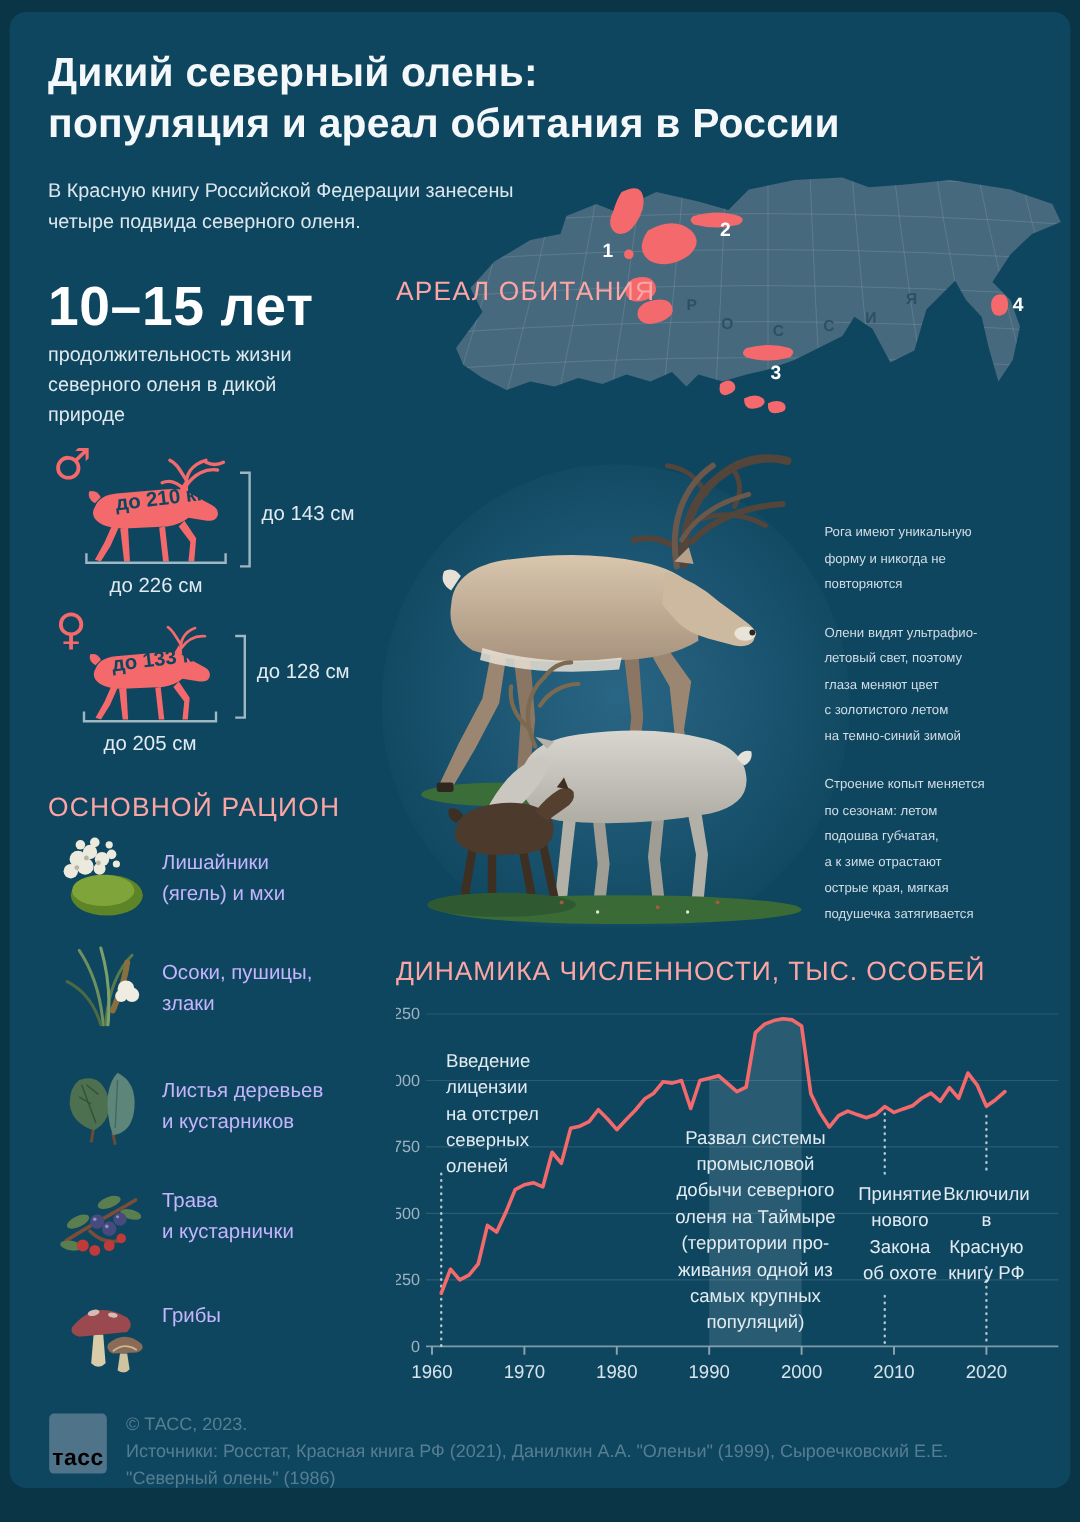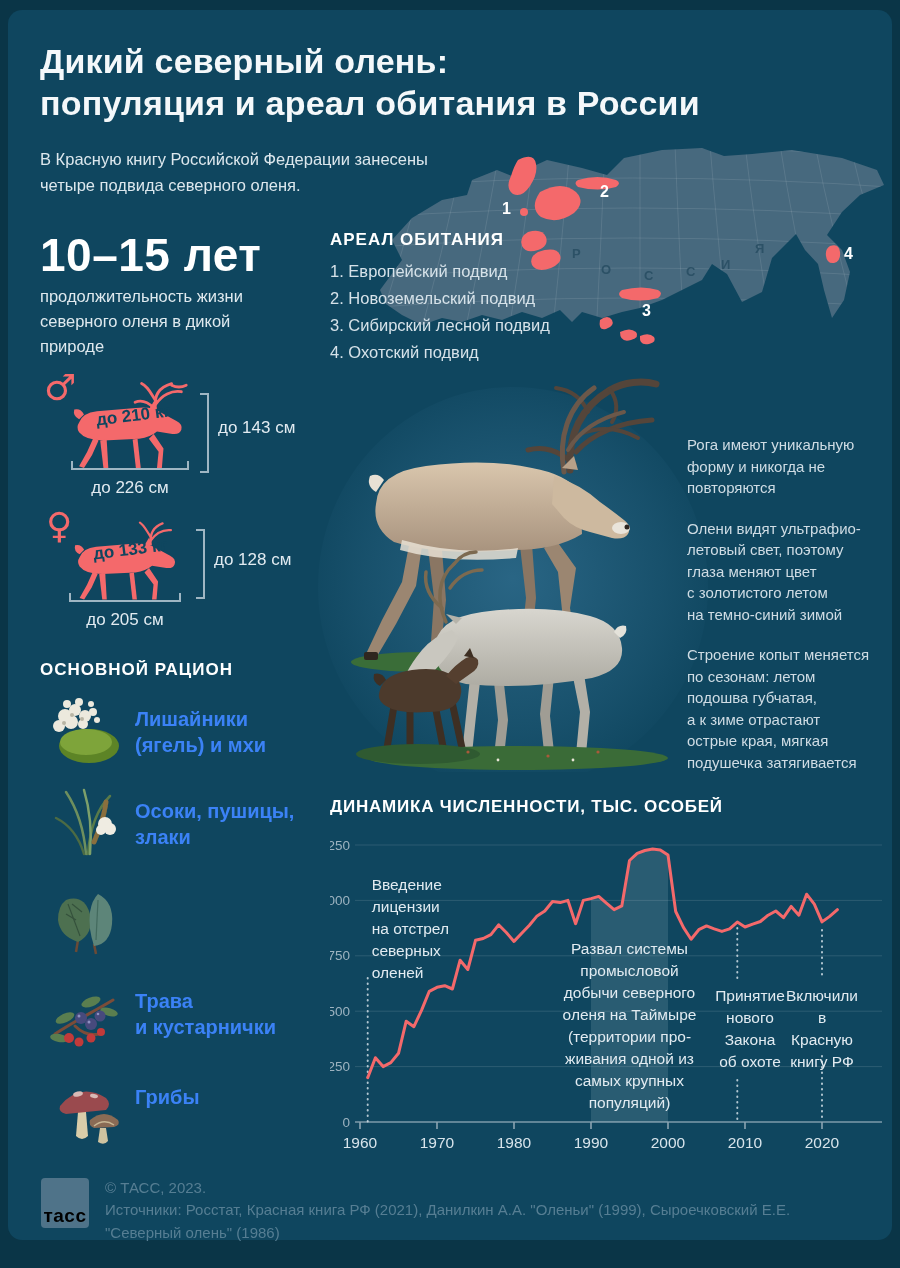--- a/index.html
+++ b/index.html
@@ -2,31 +2,31 @@
 <html><head>
 <meta charset="utf-8">
 <style>
   html,body{margin:0;padding:0;background:#082f40;}
   #stage{position:relative;width:900px;height:1268px;overflow:hidden;
          font-family:"Liberation Sans",sans-serif;background:#0a3547;}
   .abs{position:absolute;}
   #card{position:absolute;left:8px;top:10px;width:884px;height:1230px;
         background:#0f465f;border-radius:14px;}
   .pre{white-space:pre-line;}
-  .h-sec{font-size:17px;font-weight:700;letter-spacing:1px;color:#ffffff;}
+  .h-sec{font-size:22px;font-weight:400;letter-spacing:1px;color:#fca5a5;}
   .body-txt{color:#dce7ed;font-size:16.5px;line-height:26px;}
   #page-title{font-size:34px;line-height:42px;font-weight:700;color:#f4f8fa;letter-spacing:.2px;}
   #lifespan-value{font-size:46px;font-weight:700;color:#ffffff;letter-spacing:.5px;}
   #lifespan-caption{color:#dfe9ee;font-size:16.5px;line-height:25px;}
   .legend-item{color:#d6e2e9;font-size:16.5px;line-height:27px;}
-  .fact{color:#cfdce4;font-size:15px;line-height:21.5px;margin-bottom:19px;}
+  .fact{color:#cfdce4;font-size:11px;line-height:21.5px;margin-bottom:19px;}
   .meas{color:#e2ebf1;font-size:17px;}
   .weight{color:#0f465f;font-size:17px;font-weight:700;transform:rotate(-7deg);}
   .gender{color:#f4696b;font-size:36px;line-height:36px;font-family:"DejaVu Sans",sans-serif;}
-  .diet-label{color:#3b82f6;font-size:20px;line-height:26px;font-weight:bold;}
+  .diet-label{color:#c4b5fd;font-size:17px;line-height:26px;}
   .note{position:absolute;color:#e2ebf1;font-size:15.5px;line-height:22px;white-space:pre-line;}
   .note.center{text-align:center;}
   #chart-title{letter-spacing:.8px;}
   #footer-copy,#footer-src{color:#567e93;font-size:15px;line-height:22.5px;}
   #tass-logo{background:#4f7389;border-radius:4px;display:flex;align-items:flex-end;justify-content:center;}
   #tass-logo span{color:#000000;font-weight:700;font-size:19px;letter-spacing:.5px;line-height:24px;}
   svg text{font-family:"Liberation Sans",sans-serif;}
 </style>
 </head>
 <body>
@@ -98,26 +98,20 @@
       <path d="M458,106 q9,-3 10,6 q1,9 -6,11 q-7,1 -8,-7 q-1,-7 4,-10 Z"></path>
     </g>
     <g id="map-markers" fill="#ffffff" font-size="16px" font-weight="700">
         <text x="130" y="74">1</text>
         <text x="228" y="57">2</text>
         <text x="270" y="176">3</text>
         <text x="472" y="119">4</text>
       </g>
   </svg>
   <div class="abs h-sec" style="left:330px;top:230px;">АРЕАЛ ОБИТАНИЯ</div>
-  <div class="abs" style="left:330px;top:258px;">
-    <div class="legend-item"><span>1.</span> <span>Европейский подвид</span></div>
-    <div class="legend-item"><span>2.</span> <span>Новоземельский подвид</span></div>
-    <div class="legend-item"><span>3.</span> <span>Сибирский лесной подвид</span></div>
-    <div class="legend-item"><span>4.</span> <span>Охотский подвид</span></div>
-  </div>
 
   <div class="abs gender" style="left:44px;top:370px;">♂</div>
   <svg class="abs" style="left:58px;top:380px;" width="142" height="94" viewBox="0 0 175 115">
     <g stroke="#f4696b" stroke-width="3.5" fill="none" stroke-linecap="round">
       <path d="M120,34 C118,18 126,8 140,4"></path>
       <path d="M120,30 C128,18 140,12 152,14"></path>
       <path d="M140,6 C146,9 152,9 158,6"></path>
       <path d="M121,26 C113,14 111,8 103,4"></path>
       <path d="M118,34 C110,26 102,24 95,27"></path>
     </g>
@@ -223,20 +217,22 @@
       <path d="M20,22 Q38,16 44,36 Q48,56 32,64 Q14,58 12,42 Q12,28 20,22 Z" fill="#4d7050"></path>
       <g stroke="#35513c" stroke-width="1.2" fill="none">
         <path d="M22,26 L34,58"></path>
           <path d="M20,36 L30,42"></path>
           <path d="M26,26 L36,34"></path>
       </g>
       <path d="M52,16 Q68,24 66,46 Q64,66 48,68 Q42,50 44,34 Q46,22 52,16 Z" fill="#5d8579"></path>
       <path d="M52,22 L50,62" stroke="#436a5e" stroke-width="1.2" fill="none"></path>
     </svg>
   </div>
+  <div class="abs pre diet-label" style="left:135px;top:896px;">Листья деревьев
+и кустарников</div>
 
   <div class="abs" style="left:45px;top:972px;">
     <svg width="80" height="78">
       <g stroke="#7b4c38" stroke-width="3" fill="none" stroke-linecap="round">
         <path d="M10,62 C28,50 48,40 68,28"></path>
         <path d="M30,54 C36,60 44,64 54,62"></path>
       </g>
       <g fill="#5a7e4f">
         <ellipse cx="20" cy="46" rx="10" ry="4.5" transform="rotate(-25 20 46)"></ellipse>
         <ellipse cx="46" cy="30" rx="10" ry="4.5" transform="rotate(-20 46 30)"></ellipse>

